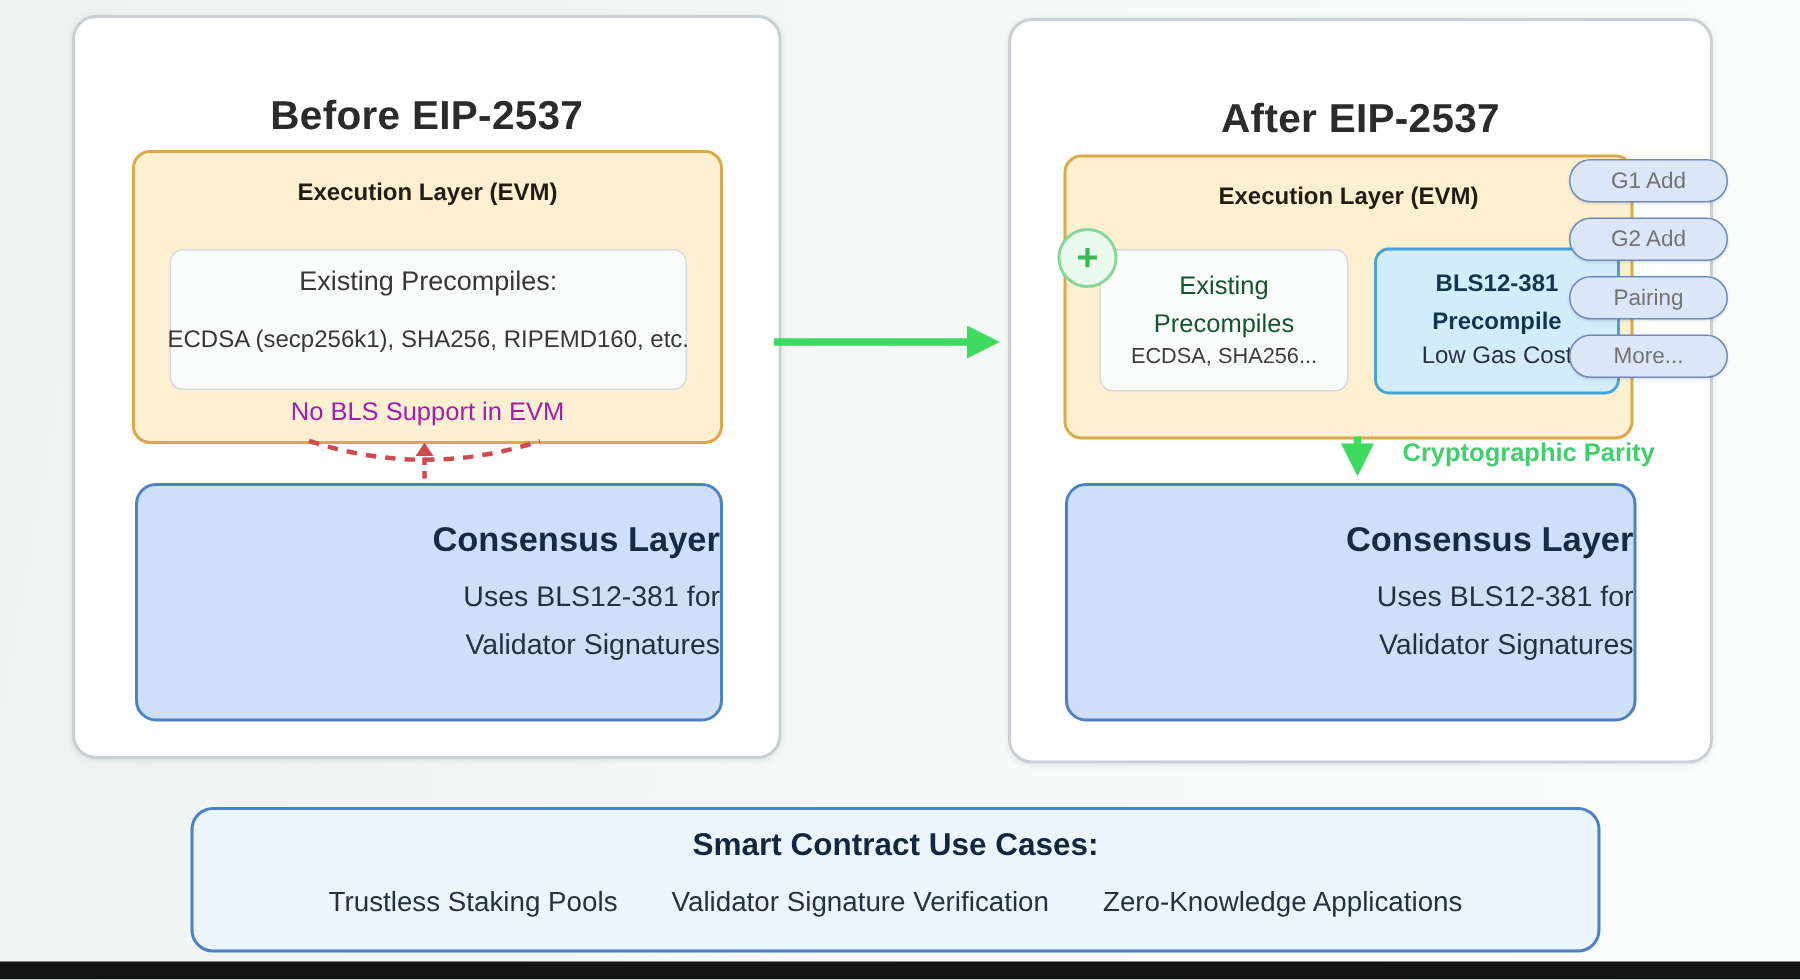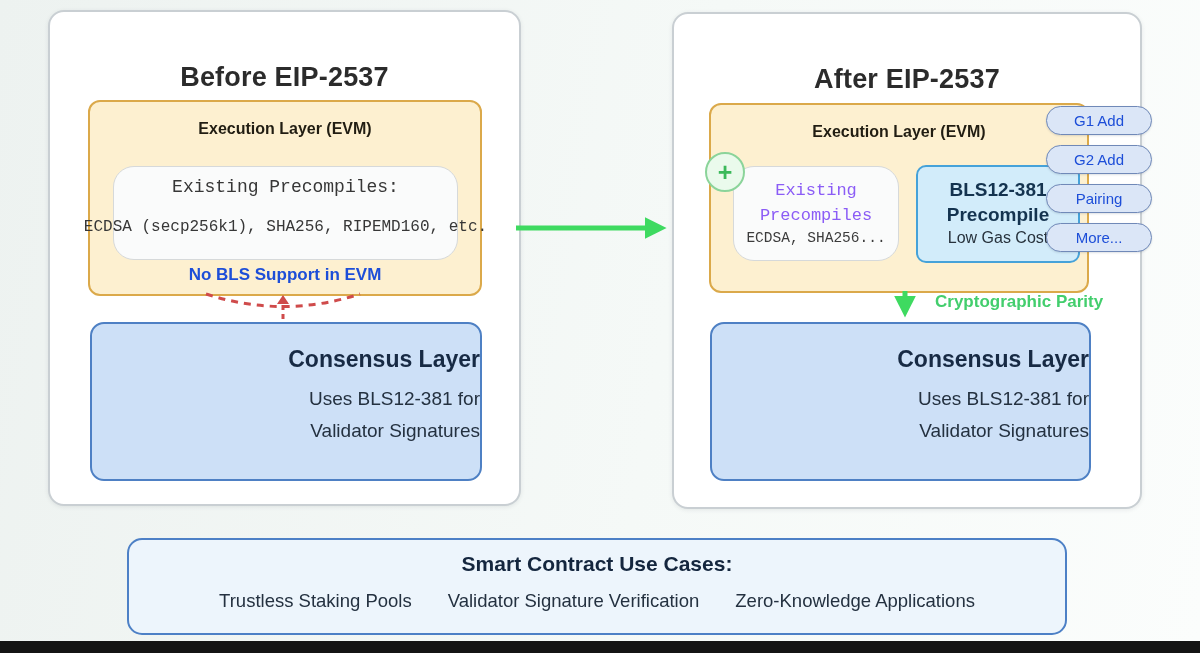--- a/index.html
+++ b/index.html
@@ -18,55 +18,55 @@
     position:absolute; left:0; right:0; top:28px; text-align:center;
     font-size:27px; font-weight:bold; color:#2b2b2b; letter-spacing:.2px;
   }
   .exec-box {
     position:absolute; background:#fdf0d0; border:2px solid #dba94a; border-radius:12px;
   }
   #exec-before { left:38px; top:88px; width:390px; height:192px; }
   #exec-after  { left:35px; top:89px; width:376px; height:186px; }
   .exec-title { margin-top:18px; text-align:center; font-size:16px; font-weight:bold; color:#211d12; }
   .inner-plain {
-    position:absolute; background:#fafbfb; border:1.5px solid #d6d9da; border-radius:21px;font-family:Liberation Mono, monospace;
+    position:absolute; background:#fafbfb; border:1.5px solid #d6d9da; border-radius:9px;
   }
   #inner-before { left:23px; top:64px; width:343px; height:92px; }
   .inner-title { margin-top:10px; text-align:center; font-size:18px; color:#373737; }
   .inner-list {
     position:absolute; top:51px; left:50%; transform:translateX(-50%);
     white-space:nowrap; font-size:16px; color:#373737;
   }
   .warning {
     position:absolute; left:0; right:0; top:163px; text-align:center;
-    font-weight:bold; font-size:17px; color:#1d4ed8;
+    font-weight:normal; font-size:17px; color:#a21caf;
   }
   #existing-after { left:22px; top:61px; width:164px; height:93px; text-align:center; }
-  #existing-after .line { font-size:17px; line-height:25px; color:#8b5cf6; }
+  #existing-after .line { font-size:17px; line-height:25px; color:#14532d; }
   #existing-after .line-sm { font-size:14.5px; margin-top:2px; color:#3c3c3c; }
   #existing-after { padding-top:0; }
   #existing-after .pad { height:11px; }
   #bls-after {
     position:absolute; left:205px; top:60px; width:160px; height:94px;
     background:#d2ecfa; border:2.5px solid #46a2d9; border-radius:10px; text-align:center;
   }
-  #bls-after .line-b { font-size:19px; line-height:25px; font-weight:bold; color:#14334f; }
+  #bls-after .line-b { font-size:16px; line-height:25px; font-weight:bold; color:#14334f; }
   #bls-after .line-sm { font-size:16px; margin-top:2px; color:#27323c; }
   #bls-after .pad { height:10px; }
   .plus-circle {
     position:absolute; left:31px; top:138px; width:40px; height:40px; border-radius:50%;
     background:#eafaec; border:2px solid #8bd49a; color:#3bb95a;
     display:flex; align-items:center; justify-content:center;
     font-size:25px; font-weight:bold; z-index:6; box-sizing:border-box;
   }
   .pill {
     position:absolute; left:372px; width:106px; height:29px;
     background:#dbe6f7; border:1.5px solid #7089b8; border-radius:15px;
     display:flex; align-items:center; justify-content:center;
-    font-size:15px; color:#1d4ed8; z-index:5; box-shadow:0 1px 2px rgba(40,60,90,.15);
+    font-size:15px; color:#737373; z-index:5; box-shadow:0 1px 2px rgba(40,60,90,.15);
     box-sizing:border-box;
   }
   #pill-0 { top:92px; } #pill-1 { top:131px; } #pill-2 { top:170px; } #pill-3 { top:209px; }
   .parity-label {
     position:absolute; left:261px; top:278px; white-space:nowrap;
     font-size:17px; font-weight:bold; color:#43ce6d;
   }
   .consensus-box {
     position:absolute; background:#cde0f7; border:2px solid #4e80c4;
     border-radius:14px; text-align:right;

